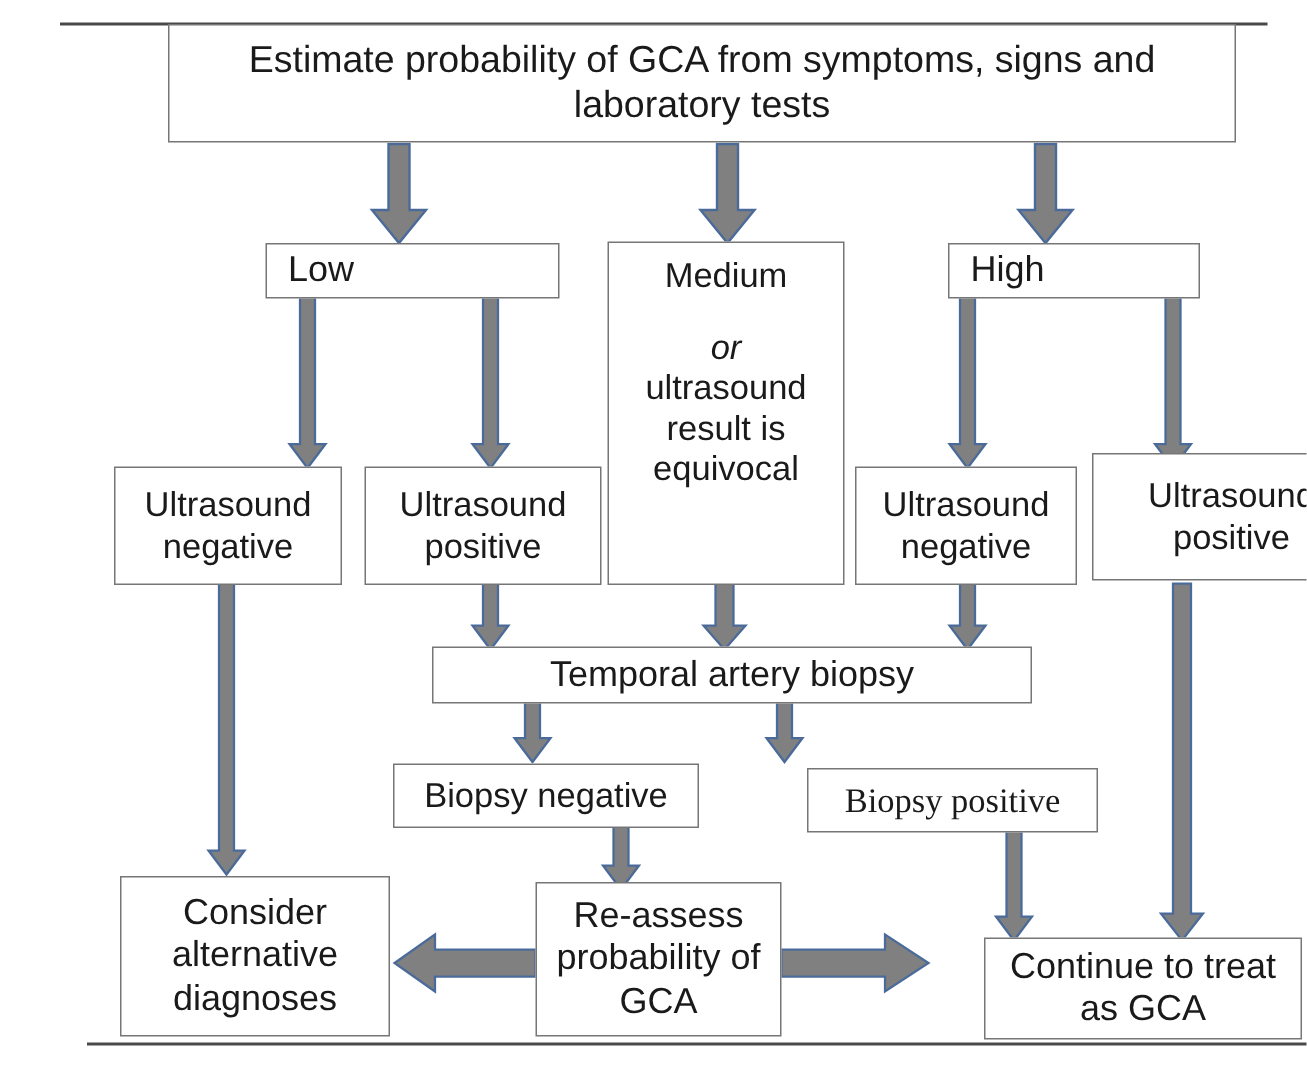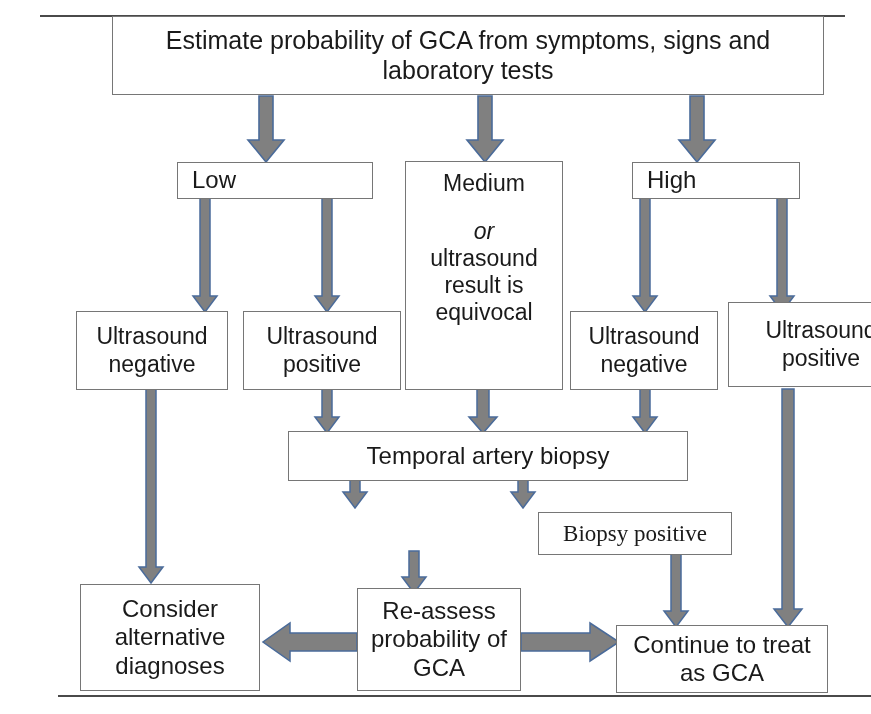--- a/index.html
+++ b/index.html
@@ -226,34 +226,37 @@
   </div>
 
   <div class="node t-us" style="left:530px; top:311px; width:148px; height:79px;">
     <span class="txt">Ultrasound negative</span>
   </div>
 
   <div class="node t-us" style="left:688px; top:302px; width:186px; height:85px;">
     <span class="txt">Ultrasound positive</span>
   </div>
 
-  <div class="node t-tab" style="left:248px; top:431px; width:400px; height:50px;">
+  <div class="node t-tab" style="left:248px; top:431px; width:400px; height:38px;">
     <span class="txt">Temporal artery biopsy</span>
   </div>
 
+  <div class="node t-bio" style="left:222px; top:509px; width:204px; height:43px;">
+    <span class="txt">Biopsy negative</span>
+  </div>
 
   <div class="node t-bio" style="left:498px; top:512px; width:194px; height:43px;font-family:Liberation Serif, serif;">
     <span class="txt">Biopsy positive</span>
   </div>
 
   <div class="node t-bot" style="left:40px; top:584px; width:180px; height:107px;">
     <span class="txt">Consider alternative diagnoses</span>
   </div>
 
   <div class="node t-bot" style="left:317px; top:588px; width:164px; height:103px;">
     <span class="txt">Re-assess probability of GCA</span>
   </div>
 
-  <div class="node t-bot" style="left:576px; top:625px; width:212px; height:68px;">
+  <div class="node t-bot" style="left:616px; top:625px; width:212px; height:68px;">
     <span class="txt">Continue to treat as GCA</span>
   </div>
 
 </div>
 
 </body></html>

